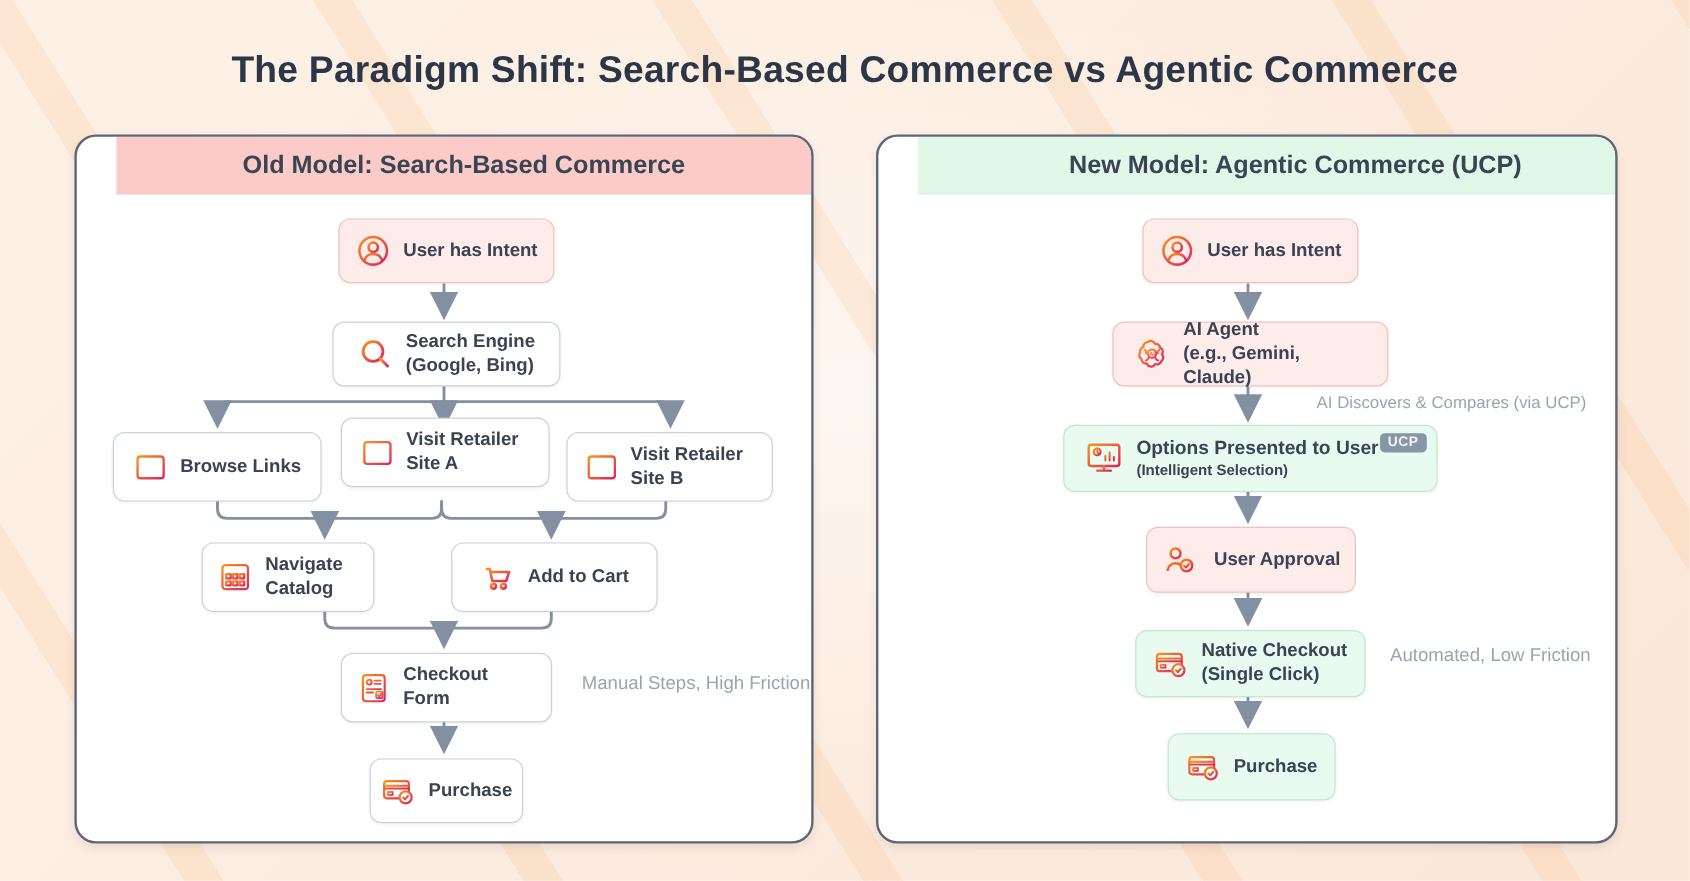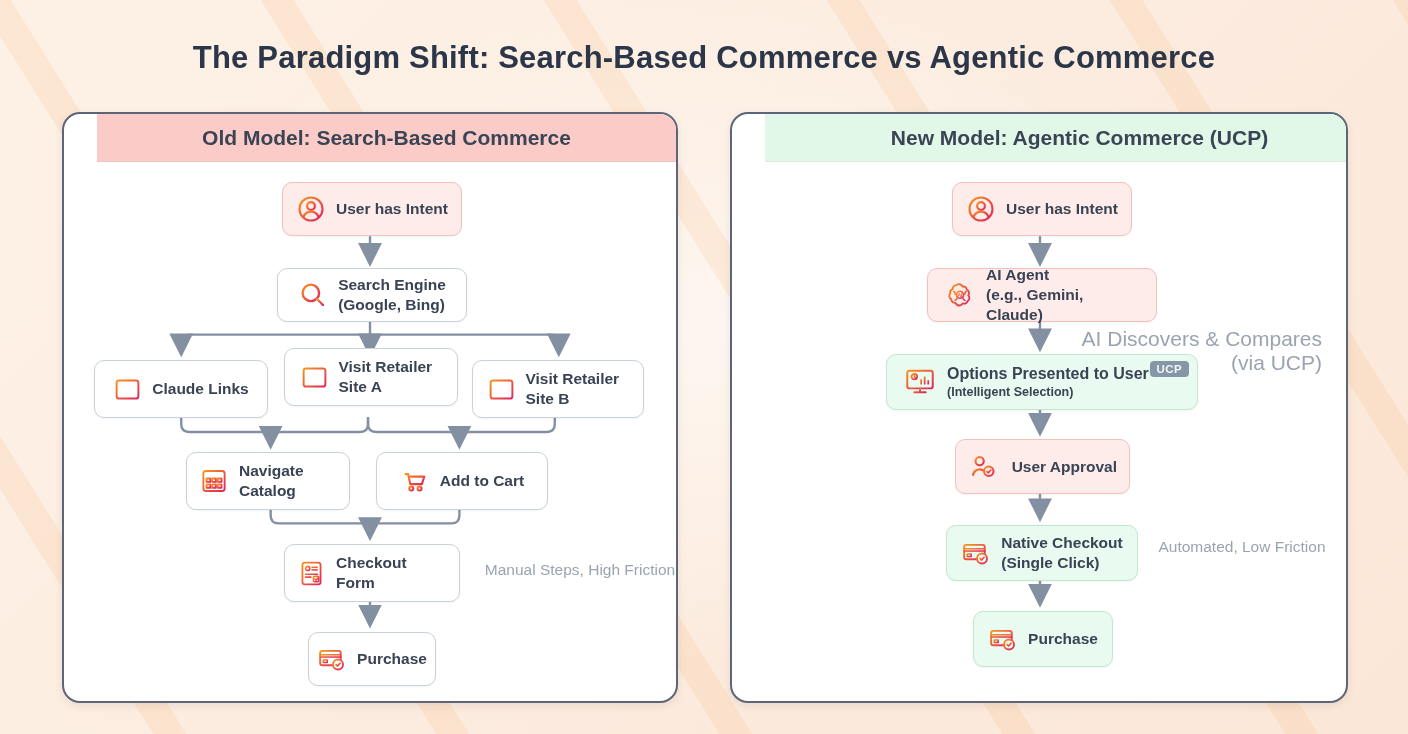--- a/index.html
+++ b/index.html
@@ -58,21 +58,21 @@
   .node svg{flex:0 0 auto;display:block;}
   .badge{
     position:absolute;top:6px;right:8px;background:var(--badge-bg);color:var(--badge-text);
     font-size:11.5px;font-weight:700;padding:2px 7px;border-radius:4px;letter-spacing:.4px;
   }
   .note{
     position:absolute;color:var(--muted-text);font-size:15.5px;font-weight:500;
     text-align:center;line-height:1.3;
   }
   .edge-label{
-    position:absolute;color:var(--muted-text);font-size:21px;font-weight:500;text-align:right;
+    position:absolute;color:var(--muted-text);font-size:14px;font-weight:500;text-align:right;
   }
   .gradefs{position:absolute;width:0;height:0;}
 </style>
 </head>
 <body>
 
 <svg class="gradefs" aria-hidden="true">
   <defs>
     <linearGradient id="ig" x1="0" y1="0" x2="1" y2="1">
       <stop offset="0" style="stop-color:var(--icon-grad-start)"></stop>
@@ -128,42 +128,42 @@
         <span class="sub">(Google, Bing)</span>
       </div>
     </div>
 
     <div class="node" style="left:30px;top:198px;width:174px;height:58px;">
       <svg width="29" height="29" viewBox="0 0 24 24" fill="none" stroke="url(#ig)" stroke-width="1.6" stroke-linecap="round" stroke-linejoin="round">
         <rect x="3" y="4.5" width="18" height="15" rx="2"></rect>
           <path d="M3 8.3 H21"></path>
         <path d="M5.3 6.4h.01 M7.1 6.4h.01 M8.9 6.4h.01" stroke-width="1.3"></path>
       </svg>
-      <div class="txt"><span>Claude Links</span></div>
+      <div class="txt"><span>Browse Links</span></div>
     </div>
 
     <div class="node" style="left:220px;top:186px;width:174px;height:58px;">
       <svg width="29" height="29" viewBox="0 0 24 24" fill="none" stroke="url(#ig)" stroke-width="1.6" stroke-linecap="round" stroke-linejoin="round">
         <rect x="3" y="4.5" width="18" height="15" rx="2"></rect>
           <path d="M3 8.3 H21"></path>
         <path d="M5.3 6.4h.01 M7.1 6.4h.01 M8.9 6.4h.01" stroke-width="1.3"></path>
       </svg>
       <div class="txt" style="max-width:104px;"><span>Visit Retailer Site A</span></div>
     </div>
 
     <div class="node" style="left:408px;top:198px;width:172px;height:58px;">
       <svg width="29" height="29" viewBox="0 0 24 24" fill="none" stroke="url(#ig)" stroke-width="1.6" stroke-linecap="round" stroke-linejoin="round">
         <rect x="3" y="4.5" width="18" height="15" rx="2"></rect>
           <path d="M3 8.3 H21"></path>
         <path d="M5.3 6.4h.01 M7.1 6.4h.01 M8.9 6.4h.01" stroke-width="1.3"></path>
       </svg>
       <div class="txt" style="max-width:104px;"><span>Visit Retailer Site B</span></div>
     </div>
 
-    <div class="node" style="left:122px;top:290px;width:164px;height:58px;">
+    <div class="node" style="left:104px;top:290px;width:144px;height:58px;">
       <svg width="30" height="30" viewBox="0 0 24 24" fill="none" stroke="url(#ig)" stroke-width="1.5" stroke-linecap="round" stroke-linejoin="round">
         <rect x="3.5" y="4" width="17" height="16" rx="2"></rect>
           <path d="M3.5 7.8 H20.5"></path>
         <rect x="6" y="10" width="3" height="2.7"></rect>
           <rect x="10.5" y="10" width="3" height="2.7"></rect>
           <rect x="15" y="10" width="3" height="2.7"></rect>
         <rect x="6" y="14.7" width="3" height="2.7"></rect>
           <rect x="10.5" y="14.7" width="3" height="2.7"></rect>
           <rect x="15" y="14.7" width="3" height="2.7"></rect>
       </svg>

